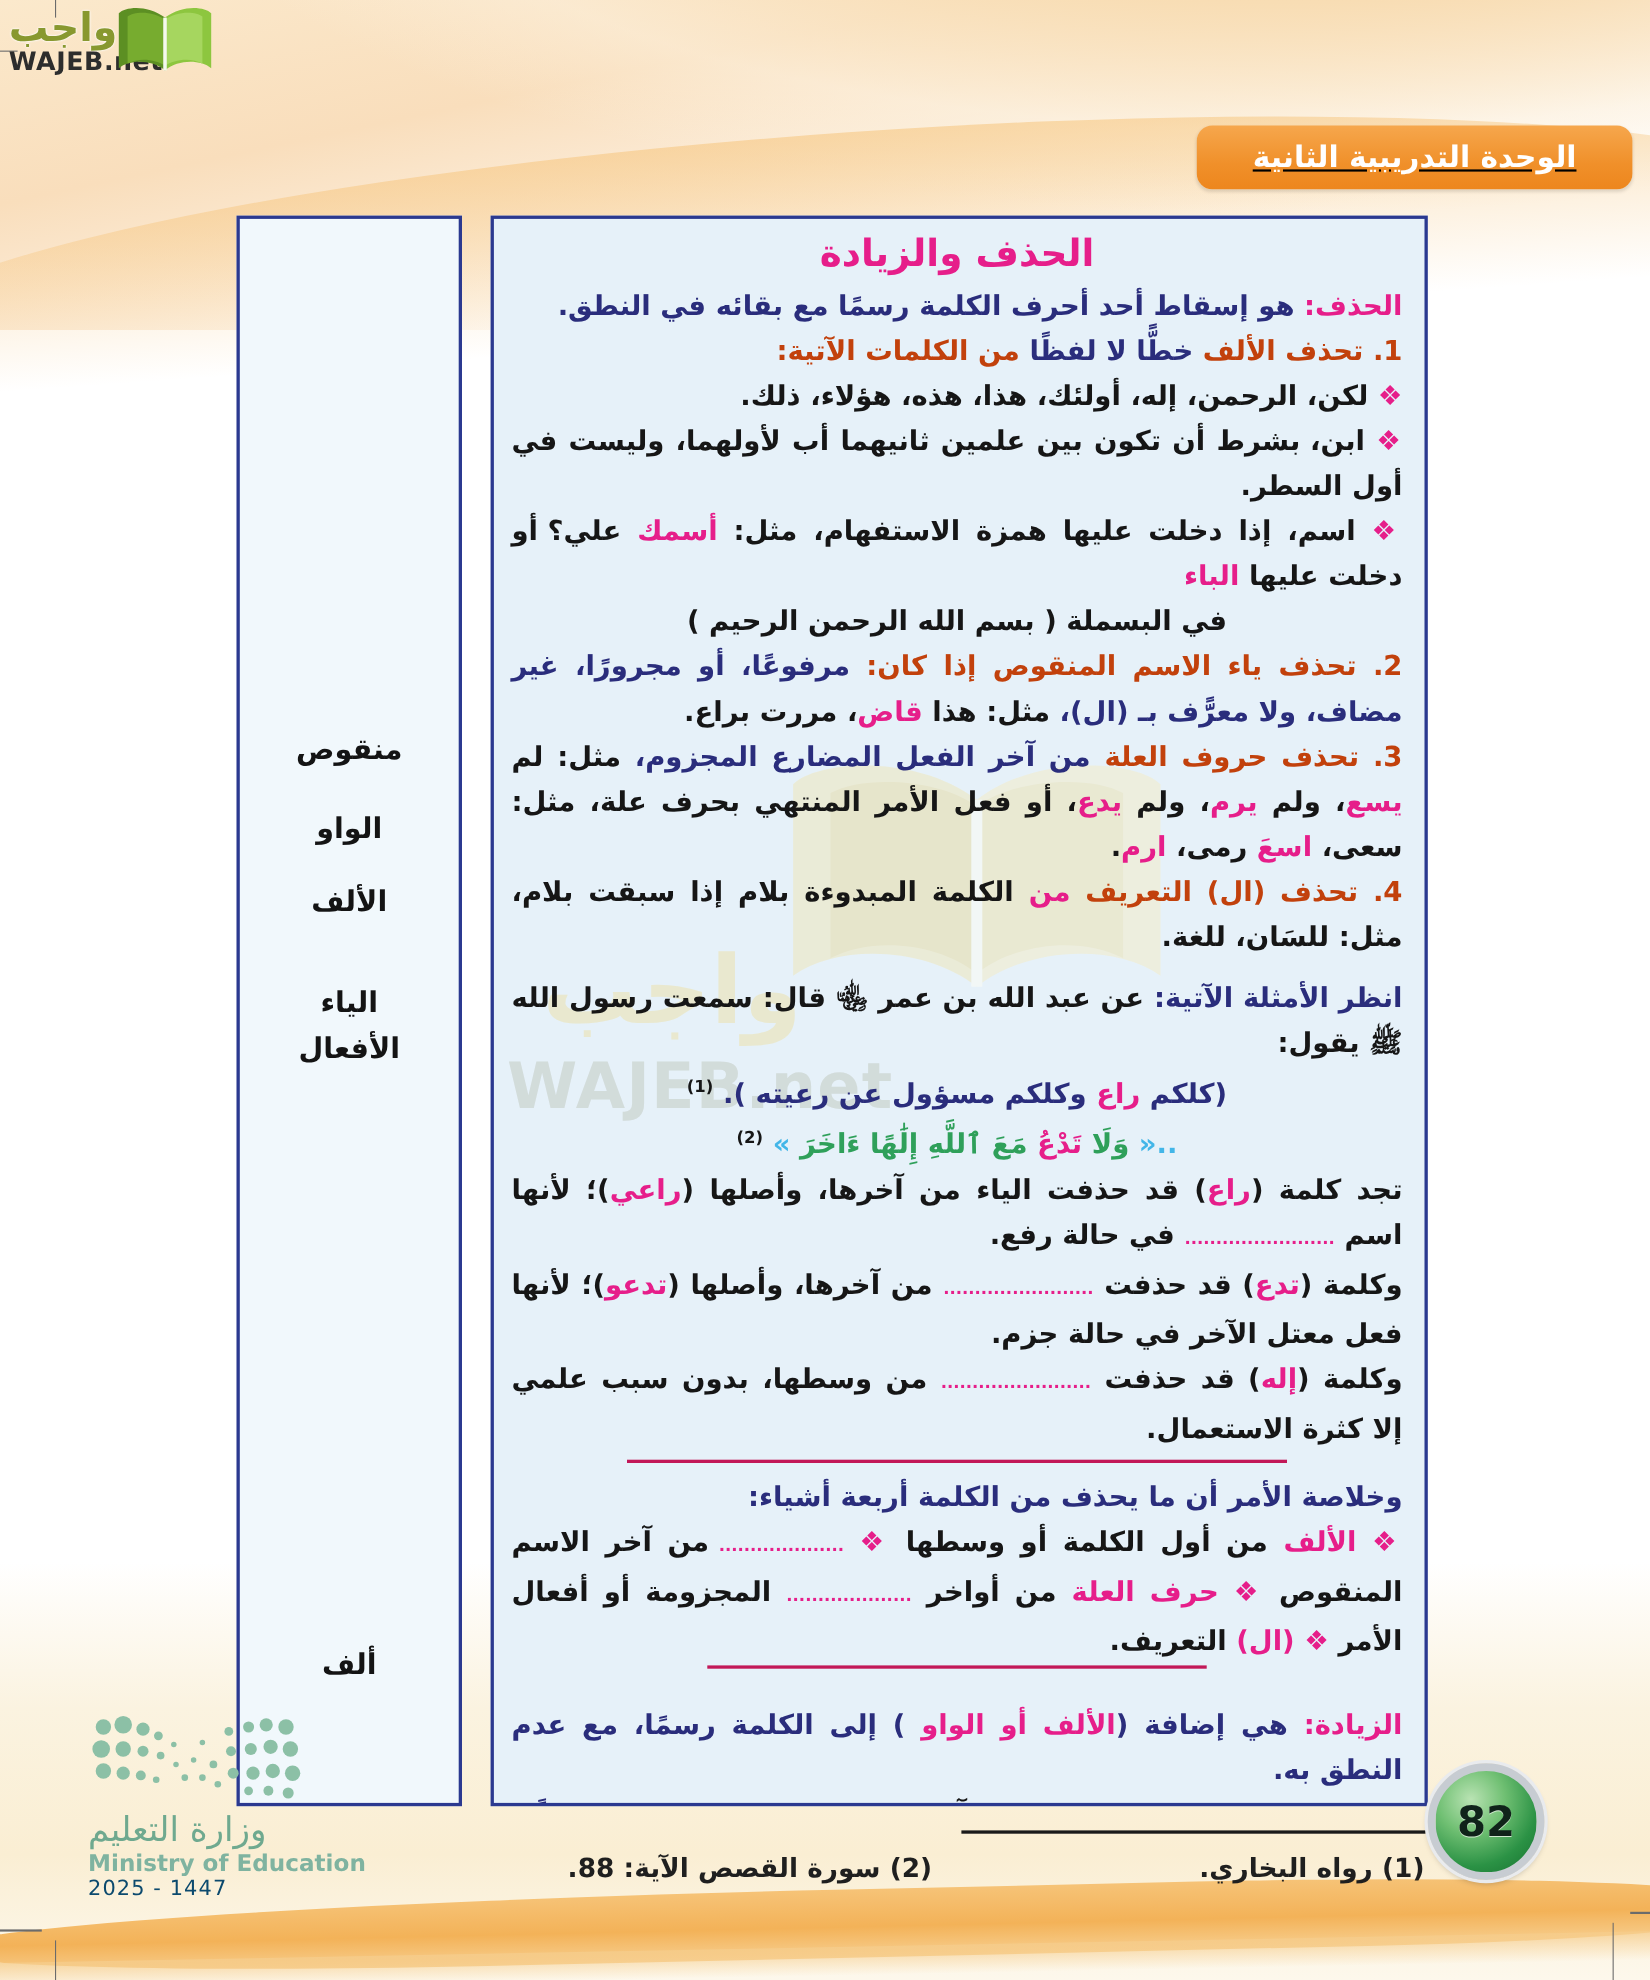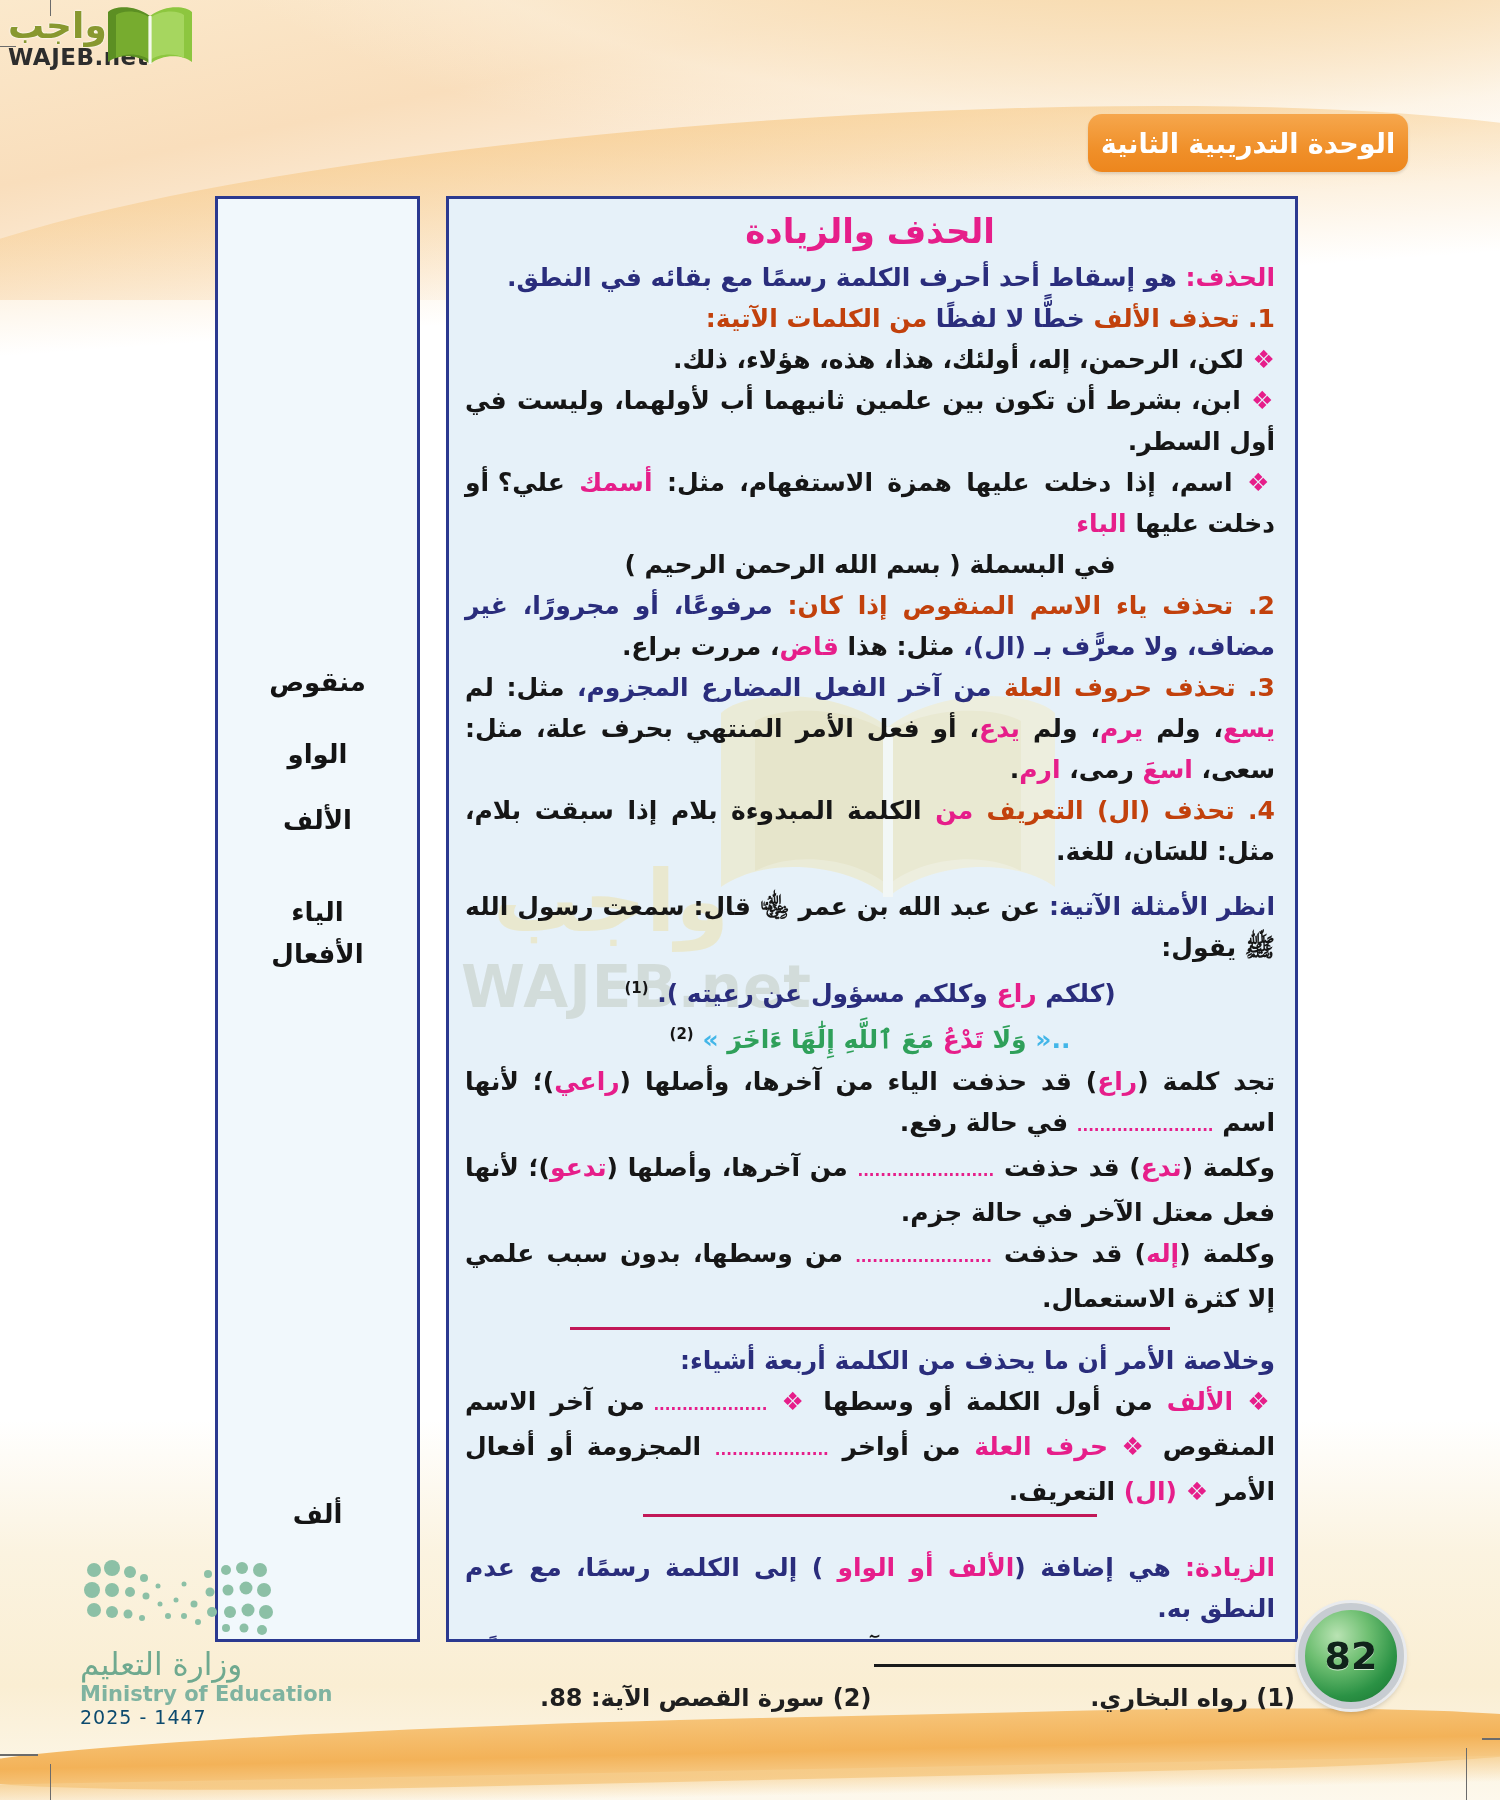--- a/index.html
+++ b/index.html
@@ -19,23 +19,23 @@
       background:linear-gradient(180deg,#f6c377 0%,#f3b258 55%,#f7cf90 100%);transform:rotate(-1.3deg);}
   .bg-band2{position:absolute;left:-60px;top:1770px;width:1640px;height:26px;
       background:linear-gradient(180deg,rgba(246,205,140,.8),rgba(255,255,255,0));transform:rotate(-1.1deg);}
   .crop{position:absolute;background:#6b6b6b;}
   
   .brand{position:absolute;left:8px;top:8px;width:200px;height:70px;}
   .brand .ar{font-size:36px;font-weight:bold;color:#88982f;text-shadow:0 0 2px #fff, 0 0 2px #fff;line-height:36px;}
   .brand .en{font-size:23px;font-weight:bold;color:#2d2d2d;letter-spacing:.5px;}
   .brand svg{position:absolute;left:96px;top:-4px;}
   
-  .banner{position:absolute;left:1088px;top:114px;width:320px;height:58px;border-radius:14px;
+  .banner{position:absolute;left:1088px;top:114px;width:396px;height:58px;border-radius:14px;
       background:linear-gradient(180deg,#f6a74d 0%,#f0902a 60%,#ed861d 100%);
-      display:flex;align-items:center;justify-content:center;box-shadow:0 2px 3px rgba(0,0,0,.12);}
+      display:flex;align-items:center;justify-content:center;box-shadow:0 2px 3px rgba(0,0,0,.12);text-decoration:underline;}
   .banner span{color:#fff;font-size:27px;font-weight:bold;}
   
   .sidebar-box{position:absolute;left:215px;top:196px;width:205px;height:1446px;background:#f1f8fc;
       border:3px solid #2b3990;box-sizing:border-box;}
   .sidebar-word{position:absolute;left:0;right:0;text-align:center;font-size:26px;font-weight:bold;color:#141414;}
   .sw1{top:468px}.sw2{top:540px}.sw3{top:606px}.sw4{top:698px}.sw5{top:740px}.sw6{top:1300px}
   .main-box{position:absolute;left:446px;top:196px;width:852px;height:1446px;background:#e6f1f9;
       border:3px solid #2b3990;box-sizing:border-box;overflow:hidden;}
   .content{position:relative;z-index:2;direction:rtl;padding:6px 20px 0 16px;
       font-size:25px;font-weight:bold;color:#161616;line-height:41px;text-align:right;}
@@ -57,21 +57,21 @@
   .rule.r2{width:56%;margin-top:2px;margin-bottom:6px;}
   
   .watermark{position:absolute;left:-16px;top:492px;width:660px;height:430px;z-index:1;opacity:.55;pointer-events:none;}
   .watermark .wm-ar{position:absolute;left:60px;top:160px;font-size:86px;font-weight:bold;color:#ece2ae;}
   .watermark .wm-en{position:absolute;left:28px;top:262px;font-size:58px;font-weight:bold;color:#c3cbc2;letter-spacing:1px;}
   .watermark svg{position:absolute;left:250px;top:0;}
   
   .fn-divider{position:absolute;left:874px;top:1664px;width:422px;height:3px;background:#1a1a1a;}
   .footnote{position:absolute;direction:rtl;font-size:24px;font-weight:bold;color:#1f1f1f;}
   .fn1{right:205px;top:1684px;}
-  .fn2{left:540px;top:1684px;}
+  .fn2{left:516px;top:1684px;}
   .page-badge{position:absolute;left:1298px;top:1603px;width:106px;height:106px;border-radius:50%;
       background:radial-gradient(circle at 35% 28%,#b9e3b3 0%,#6fbf72 35%,#2b9245 68%,#156f2e 100%);
       border:7px solid #c7ccd2;box-shadow:0 0 0 3px #e9ebee, 0 3px 6px rgba(0,0,0,.25);
       display:flex;align-items:center;justify-content:center;box-sizing:border-box;}
   .page-badge span{font-size:38px;font-weight:bold;color:#10231a;text-shadow:0 1px 0 #cfe9cf;}
   .moe{position:absolute;left:80px;top:1560px;width:280px;}
   .moe .l1{direction:rtl;font-size:31px;font-weight:normal;color:#6fa98f;margin-top:4px;text-align:left;}
   .moe .l2{font-size:21px;color:#7fb3a0;font-weight:bold;}
   .moe .l3{font-size:19px;color:#0c4a6e;font-weight:normal;letter-spacing:1px;}
 </style>

